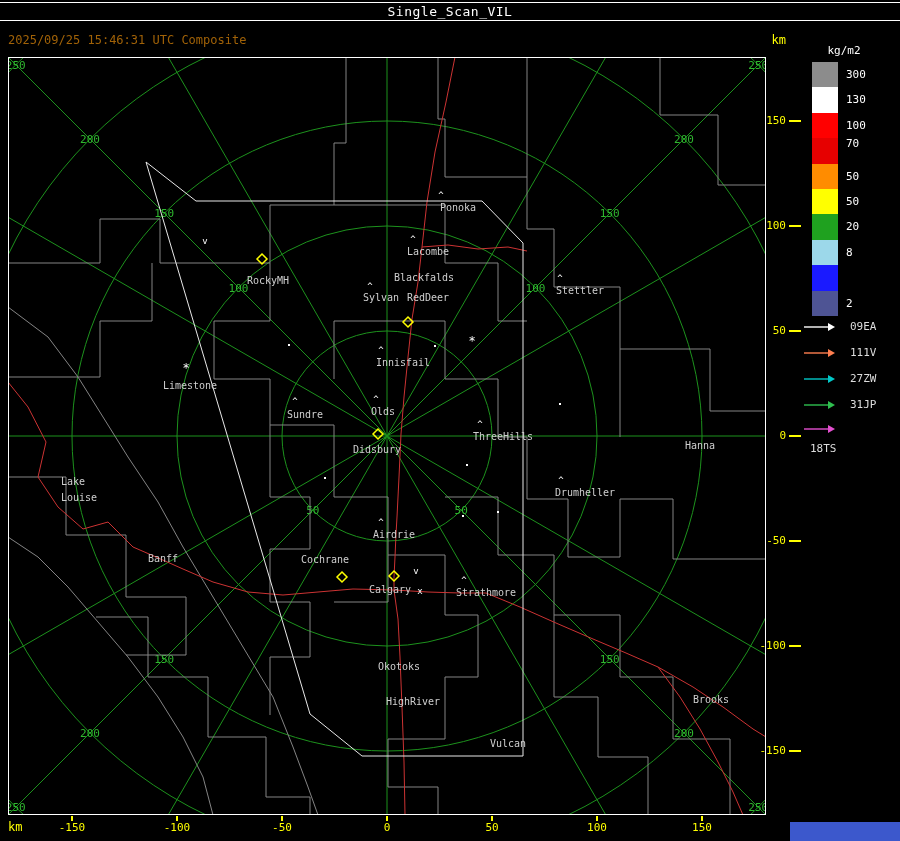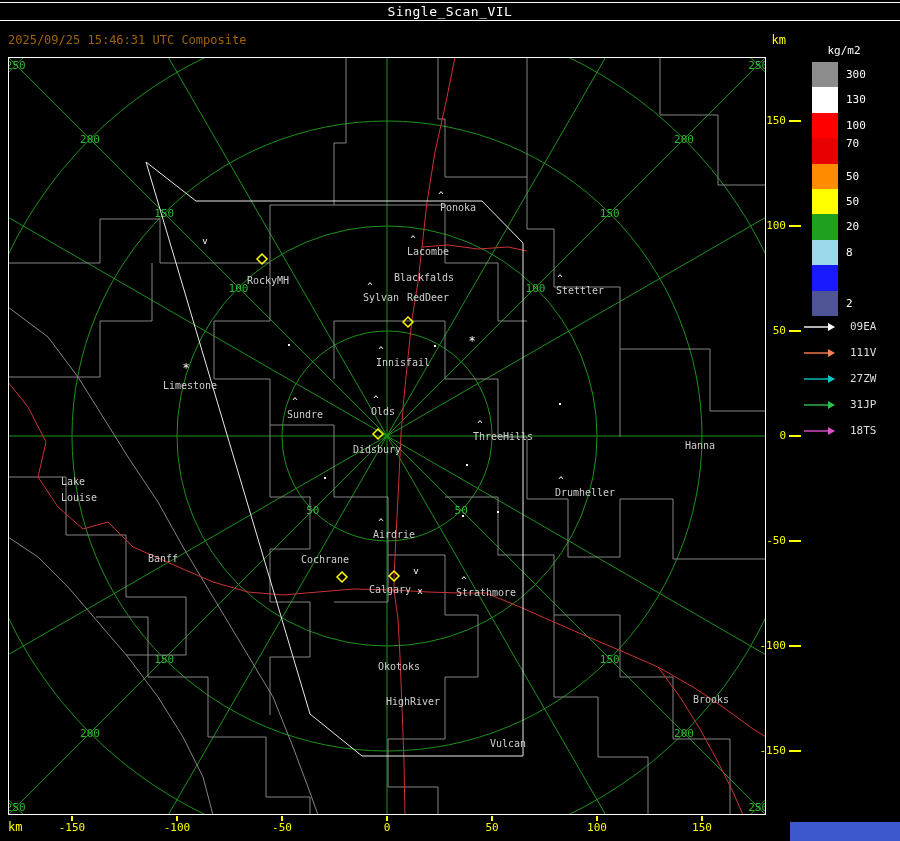--- a/index.html
+++ b/index.html
@@ -232,21 +232,21 @@
         </svg>
         <span class="station-label">27ZW</span>
       </div>
       <div class="station-row" style="top: 398px; position: absolute;">
         <svg width="32" height="10">
           <line x1="0" y1="5" x2="24" y2="5" stroke="#2fbf4f" stroke-width="1.4"></line>
           <polygon points="24,1 31,5 24,9" fill="#2fbf4f"></polygon>
         </svg>
         <span class="station-label">31JP</span>
       </div>
-      <div class="station-row" style="top: 424px; position: absolute;">
+      <div class="station-row" style="top: 424px; position: absolute; flex-direction: column;">
         <svg width="32" height="10">
           <line x1="0" y1="5" x2="24" y2="5" stroke="#e44fd0" stroke-width="1.4"></line>
           <polygon points="24,1 31,5 24,9" fill="#e44fd0"></polygon>
         </svg>
         <span class="station-label">18TS</span>
       </div>
     </div>
 
   <div class="corner-blue" style="background: rgb(60, 88, 204);"></div>
 

